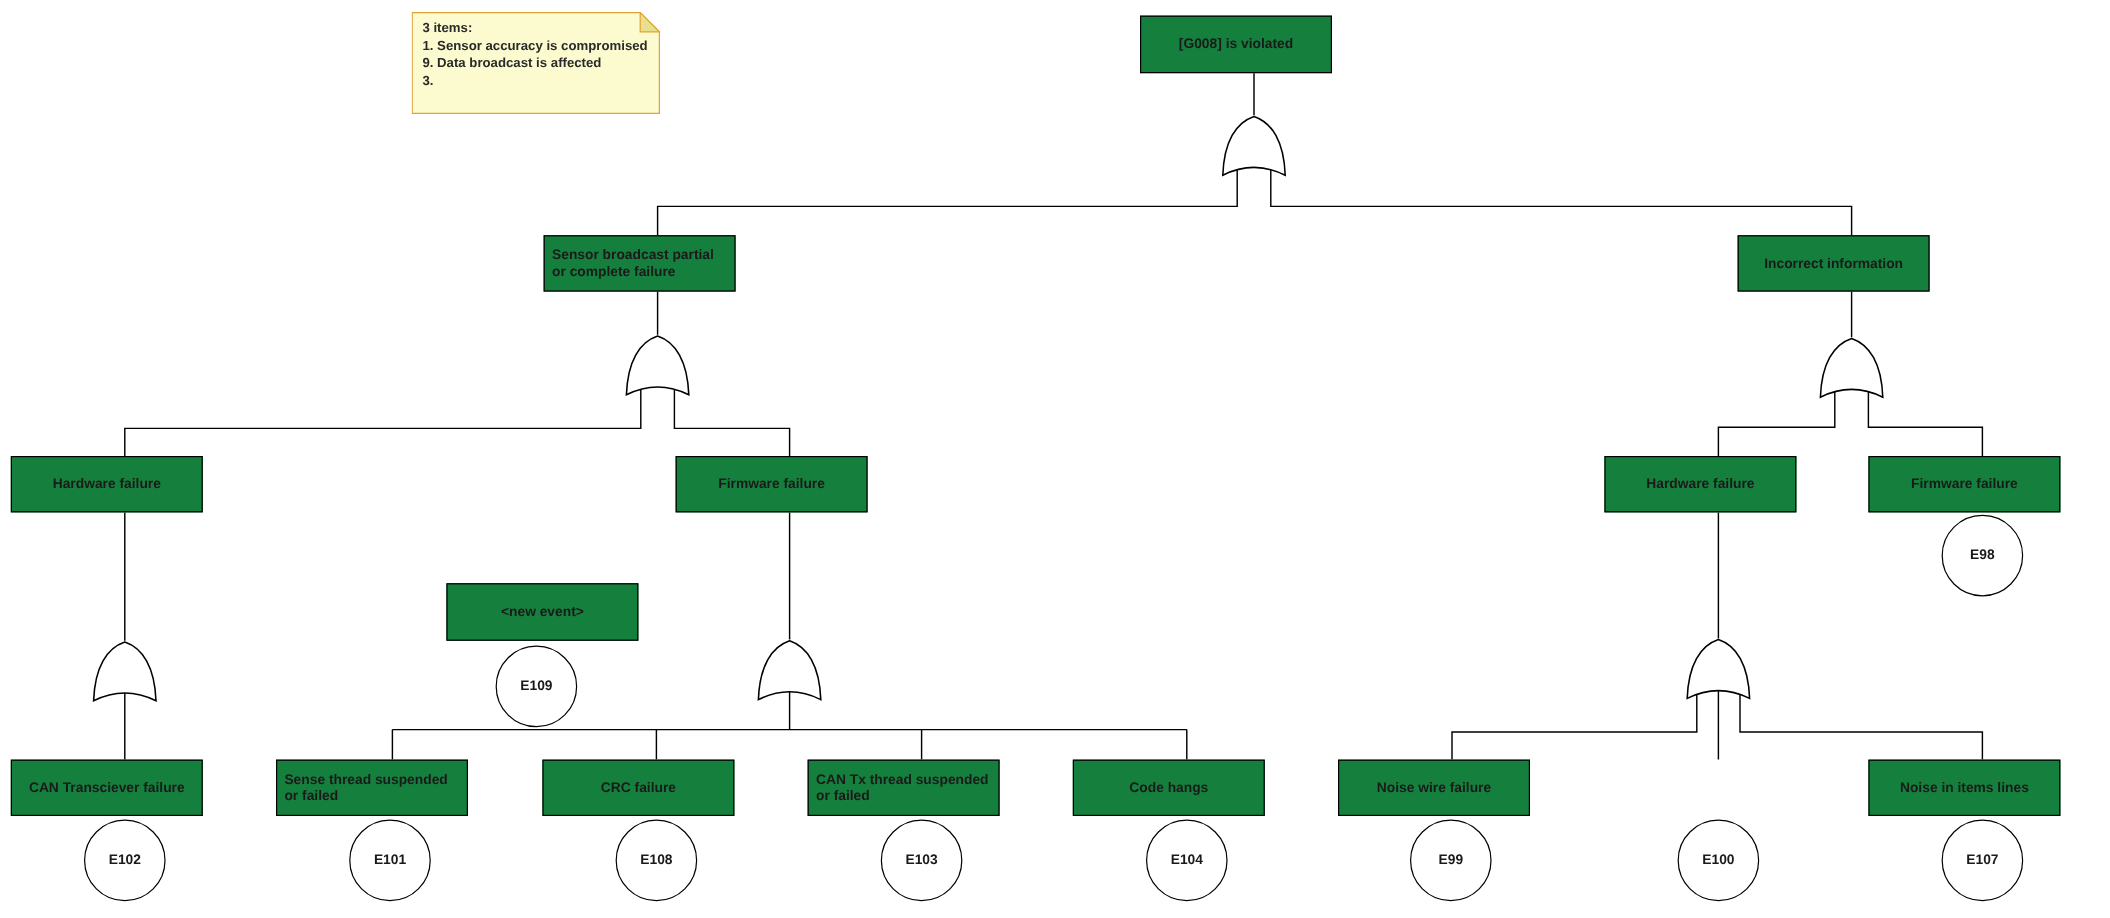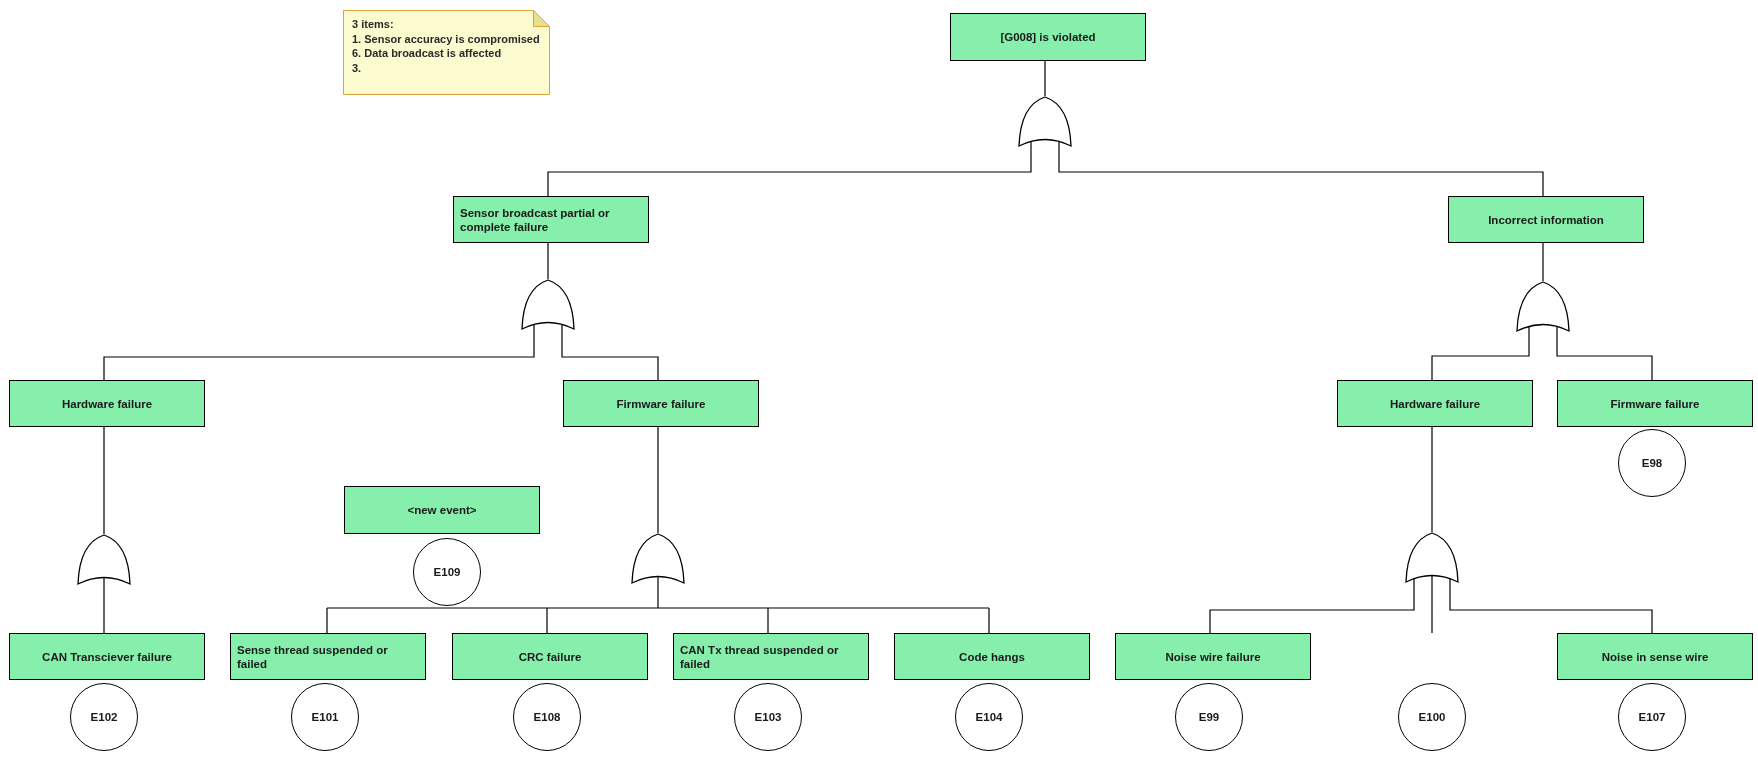--- a/index.html
+++ b/index.html
@@ -1,21 +1,21 @@
 <!DOCTYPE html>
 <html><head>
 <meta charset="utf-8">
 <style>
   html,body{margin:0;padding:0;background:#ffffff;}
   body{width:1758px;height:765px;position:relative;overflow:hidden;
        font-family:"Liberation Sans",sans-serif;color:#1a1a1a;}
   .stage{position:absolute;left:0;top:0;width:1758px;height:765px;}
   svg.wires{position:absolute;left:0;top:0;z-index:1;}
-  .node{position:absolute;box-sizing:border-box;width:196px;height:47px;
-        background:#86efac;border:1.3px solid #000000;z-index:2;
+  .node{position:absolute;box-sizing:border-box;width:160px;height:47px;
+        background:#15803d;border:1.3px solid #000000;z-index:2;
         display:flex;align-items:center;justify-content:center;text-align:center;
         font-size:11.5px;font-weight:700;line-height:14px;}
   .node.tall{height:48px;}
   .node.left{justify-content:flex-start;text-align:left;padding:0 6px 0 6px;}
   .evt{position:absolute;box-sizing:border-box;width:68px;height:68px;border-radius:50%;
        background:#ffffff;border:1.3px solid #000000;z-index:2;
        display:flex;align-items:center;justify-content:center;
        font-size:11.5px;font-weight:700;}
   .note{position:absolute;left:343px;top:10px;width:207px;height:64px;z-index:3;}
   .note svg{position:absolute;left:0;top:0;}
@@ -72,40 +72,40 @@
   </svg>
 
   <div class="note">
     <svg width="207" height="85">
       <path d="M0.5 0.5 H190.5 L206.5 16.5 V84.5 H0.5 Z" fill="#fbfbcf" stroke="#dfa339" stroke-width="1"></path>
       <path d="M190.5 0.5 L206.5 16.5 H190.5 Z" fill="#e9e08c" stroke="#dfa339" stroke-width="1"></path>
     </svg>
     <div class="ntext">
       <div>3 items:</div>
       <div>1. Sensor accuracy is compromised</div>
-      <div>6. Data broadcast is affected</div>
+      <div>9. Data broadcast is affected</div>
       <div>3.</div>
     </div>
   </div>
 
   <div class="node tall" style="left:950px;top:13px;">[G008] is violated</div>
   <div class="node left" style="left:453px;top:196px;">Sensor broadcast partial or complete failure</div>
   <div class="node" style="left:1448px;top:196px;">Incorrect information</div>
   <div class="node" style="left:9px;top:380px;">Hardware failure</div>
   <div class="node" style="left:563px;top:380px;">Firmware failure</div>
   <div class="node" style="left:1337px;top:380px;">Hardware failure</div>
   <div class="node" style="left:1557px;top:380px;">Firmware failure</div>
-  <div class="node tall" style="left:344px;top:486px;">&lt;new event&gt;</div>
+  <div class="node tall" style="left:372px;top:486px;">&lt;new event&gt;</div>
   <div class="node left" style="left:230px;top:633px;">Sense thread suspended or failed</div>
   <div class="node" style="left:9px;top:633px;">CAN Transciever failure</div>
   <div class="node" style="left:452px;top:633px;">CRC failure</div>
   <div class="node left" style="left:673px;top:633px;">CAN Tx thread suspended or failed</div>
   <div class="node" style="left:894px;top:633px;">Code hangs</div>
   <div class="node" style="left:1115px;top:633px;">Noise wire failure</div>
-  <div class="node" style="left:1557px;top:633px;">Noise in sense wire</div>
+  <div class="node" style="left:1557px;top:633px;">Noise in items lines</div>
 
   <div class="evt" style="left:70px;top:683px;">E102</div>
   <div class="evt" style="left:291px;top:683px;">E101</div>
   <div class="evt" style="left:413px;top:538px;">E109</div>
   <div class="evt" style="left:513px;top:683px;">E108</div>
   <div class="evt" style="left:734px;top:683px;">E103</div>
   <div class="evt" style="left:955px;top:683px;">E104</div>
   <div class="evt" style="left:1175px;top:683px;">E99</div>
   <div class="evt" style="left:1398px;top:683px;">E100</div>
   <div class="evt" style="left:1618px;top:683px;">E107</div>

